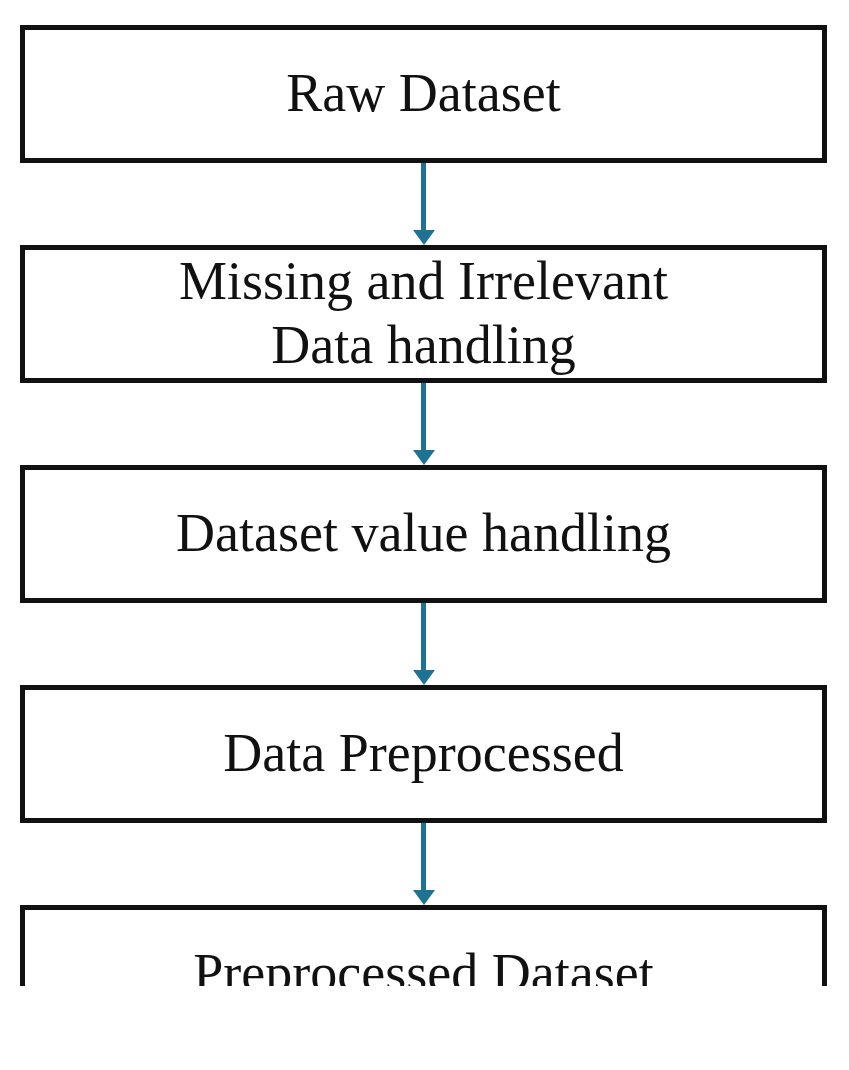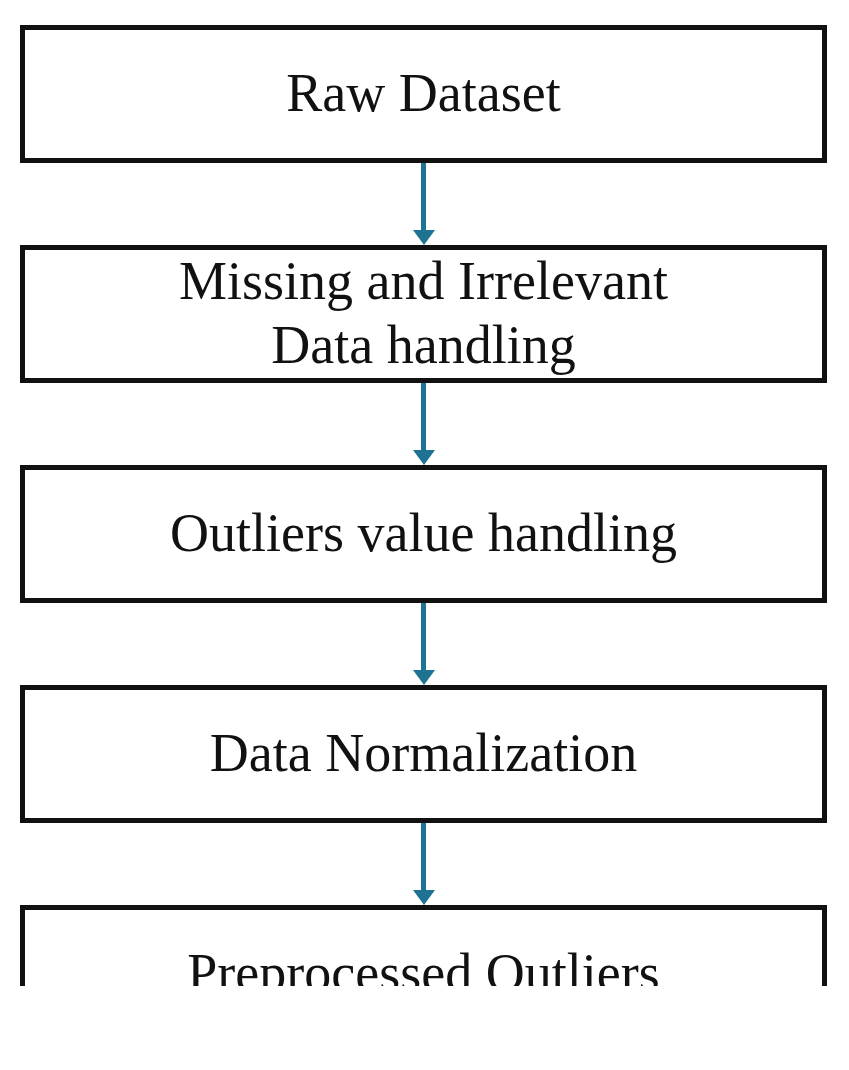--- a/index.html
+++ b/index.html
@@ -74,34 +74,34 @@
     <span class="node-label">Missing and Irrelevant
 Data handling</span>
   </div>
 
   <div class="connector">
     <div class="shaft"></div>
     <div class="head"></div>
   </div>
 
   <div class="node">
-    <span class="node-label">Outliers value handling</span>
+    <span class="node-label">Dataset value handling</span>
   </div>
 
   <div class="connector">
     <div class="shaft"></div>
     <div class="head"></div>
   </div>
 
   <div class="node">
-    <span class="node-label">Data Normalization</span>
+    <span class="node-label">Data Preprocessed</span>
   </div>
 
   <div class="connector">
     <div class="shaft"></div>
     <div class="head"></div>
   </div>
 
   <div class="node">
-    <span class="node-label">Preprocessed Outliers</span>
+    <span class="node-label">Preprocessed Dataset</span>
   </div>
 
 </div>
 
 </body></html>

